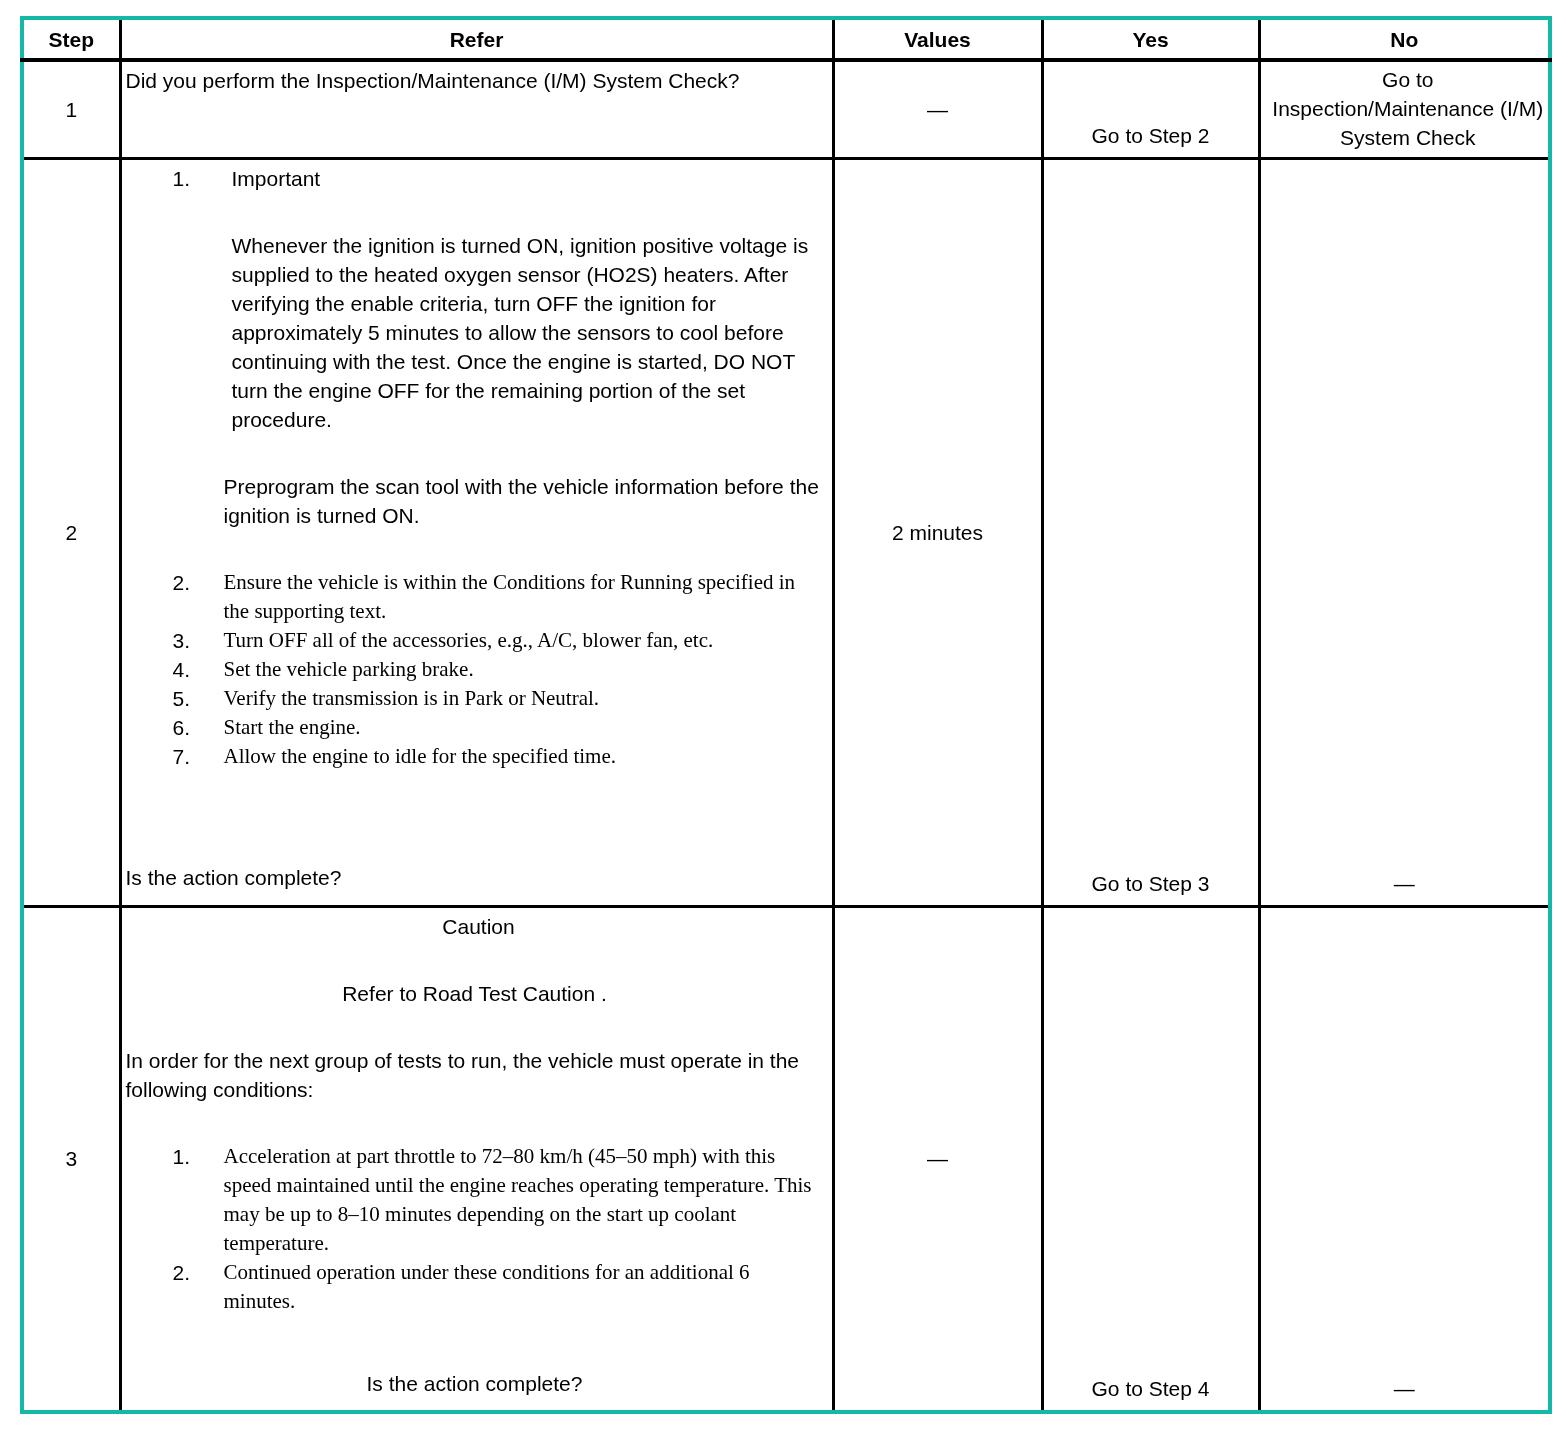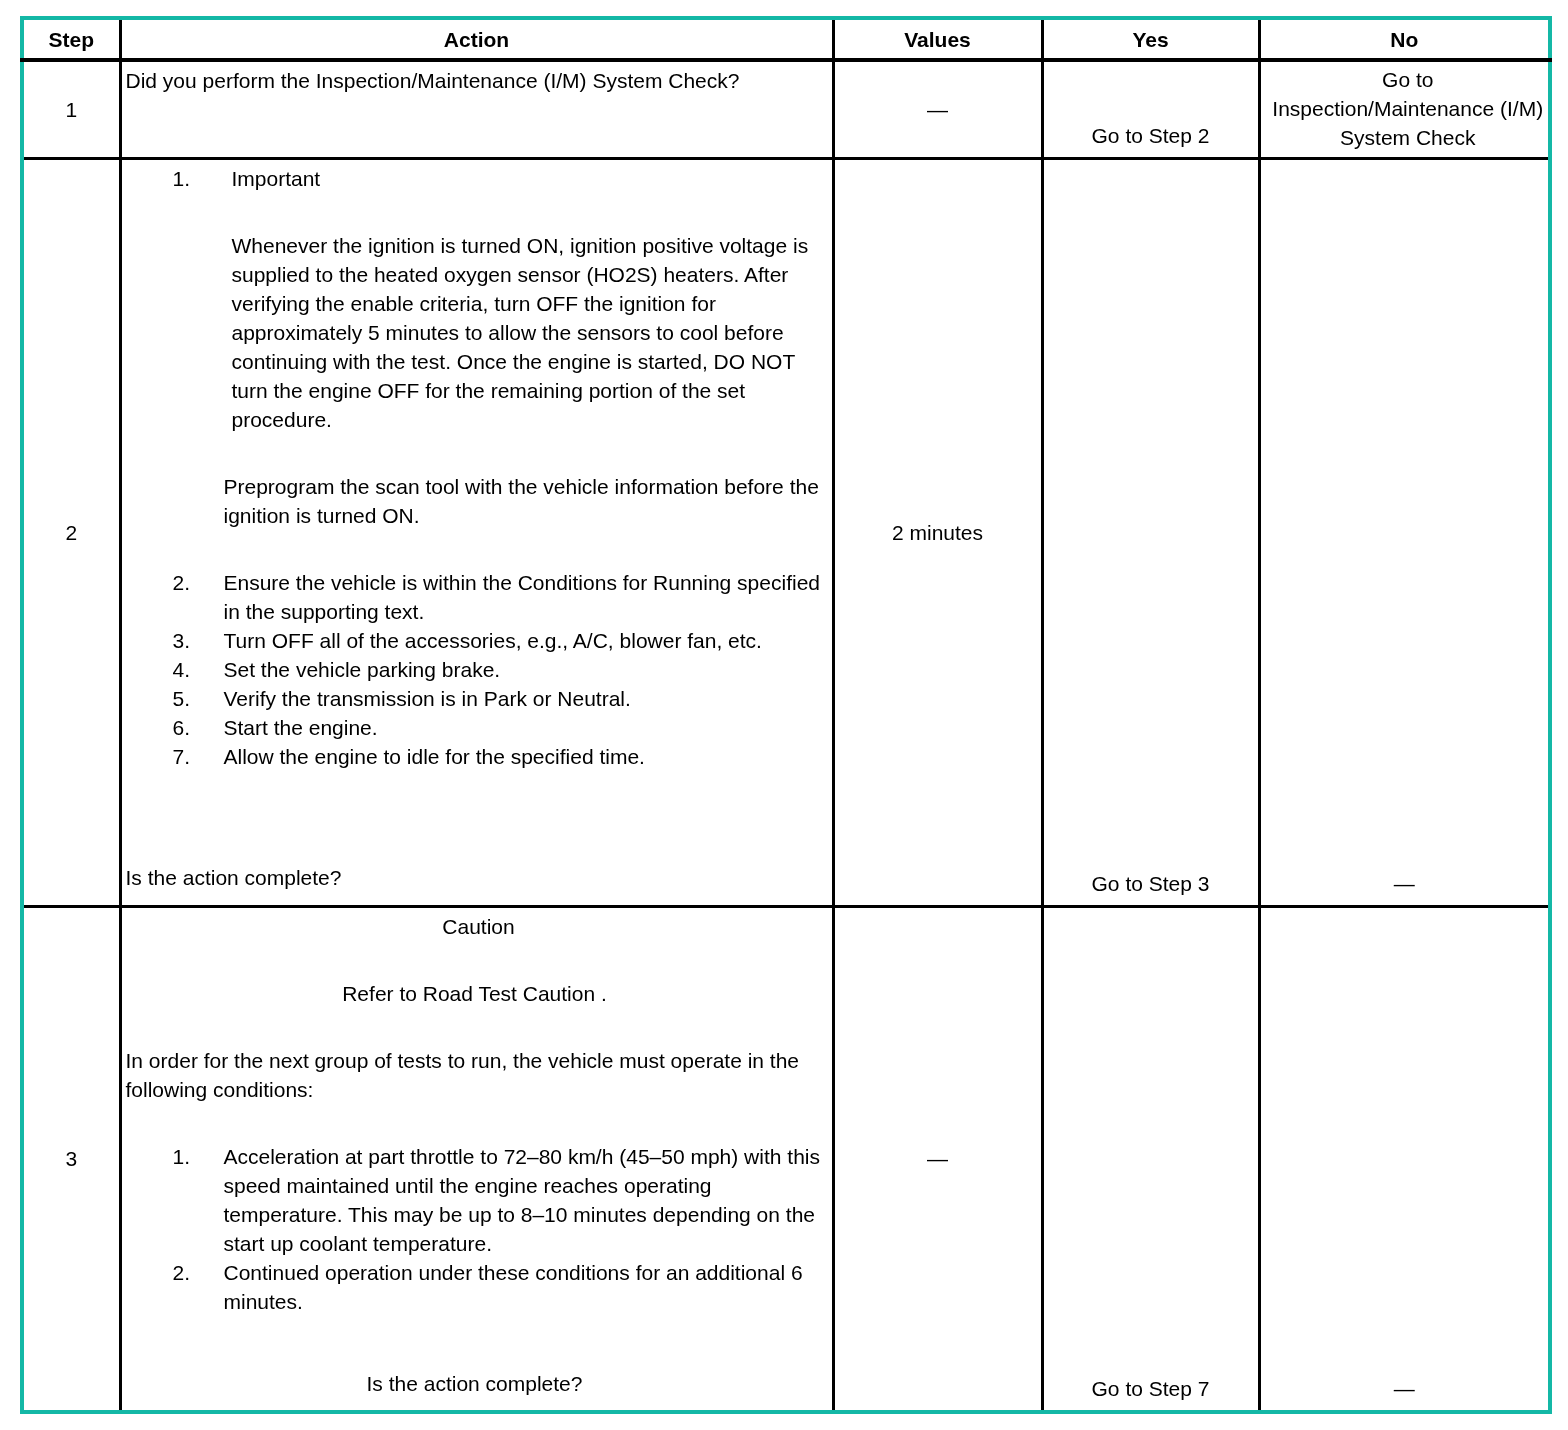--- a/index.html
+++ b/index.html
@@ -49,21 +49,21 @@
   td.cell-bottom { text-align: center; vertical-align: bottom; padding-bottom: 7px; margin-left: 20px; }
   td.cell-topc   { text-align: center; vertical-align: top; padding-top: 3px; padding-left: 9px; padding-right: 2px; }
 
   td.action-col { vertical-align: top; padding: 4px 8px 7px 4px; }
 
   .flexcol { display: flex; flex-direction: column; }
   .mh2 { min-height: 728px; }
   .mh3 { min-height: 486px; align-items: center; }
 
   .para    { margin: 0 0 38px 0; }
-  .para-0  { margin: 0; }
+  .para-0  { margin: 0; font-family: Liberation Serif, serif; }
   .b       { font-weight: 400; margin-left: 8px; }
 
   .oli { position: relative; padding-left: 98px; }
   .oli .num { position: absolute; left: 47px; top: 0; }
 
   .question { margin-top: auto; }
 </style>
 </head>
 <body>
 
@@ -72,21 +72,21 @@
     <colgroup>
       <col class="c-step">
         <col class="c-action">
         <col class="c-values">
         <col class="c-yes">
         <col class="c-no">
     </colgroup>
     <thead>
       <tr class="hdr">
         <th class="hcell">Step</th>
-        <th class="hcell">Action</th>
+        <th class="hcell">Refer</th>
         <th class="hcell">Values</th>
         <th class="hcell">Yes</th>
         <th class="hcell">No</th>
       </tr>
     </thead>
     <tbody>
 
       <tr class="r1">
         <td class="step-col">1</td>
         <td class="action-col">
@@ -159,19 +159,19 @@
             </div>
             <div class="oli">
               <span class="num">2.</span>
               <div class="para-0">Continued operation under these conditions for an additional 6 minutes.</div>
             </div>
 
             <p class="question">Is the action complete?</p>
           </div>
         </td>
         <td class="values-col">—</td>
-        <td class="cell-bottom">Go to Step 7</td>
+        <td class="cell-bottom">Go to Step 4</td>
         <td class="cell-bottom">—</td>
       </tr>
 
     </tbody>
   </table>
 </div>
 
 </body></html>

